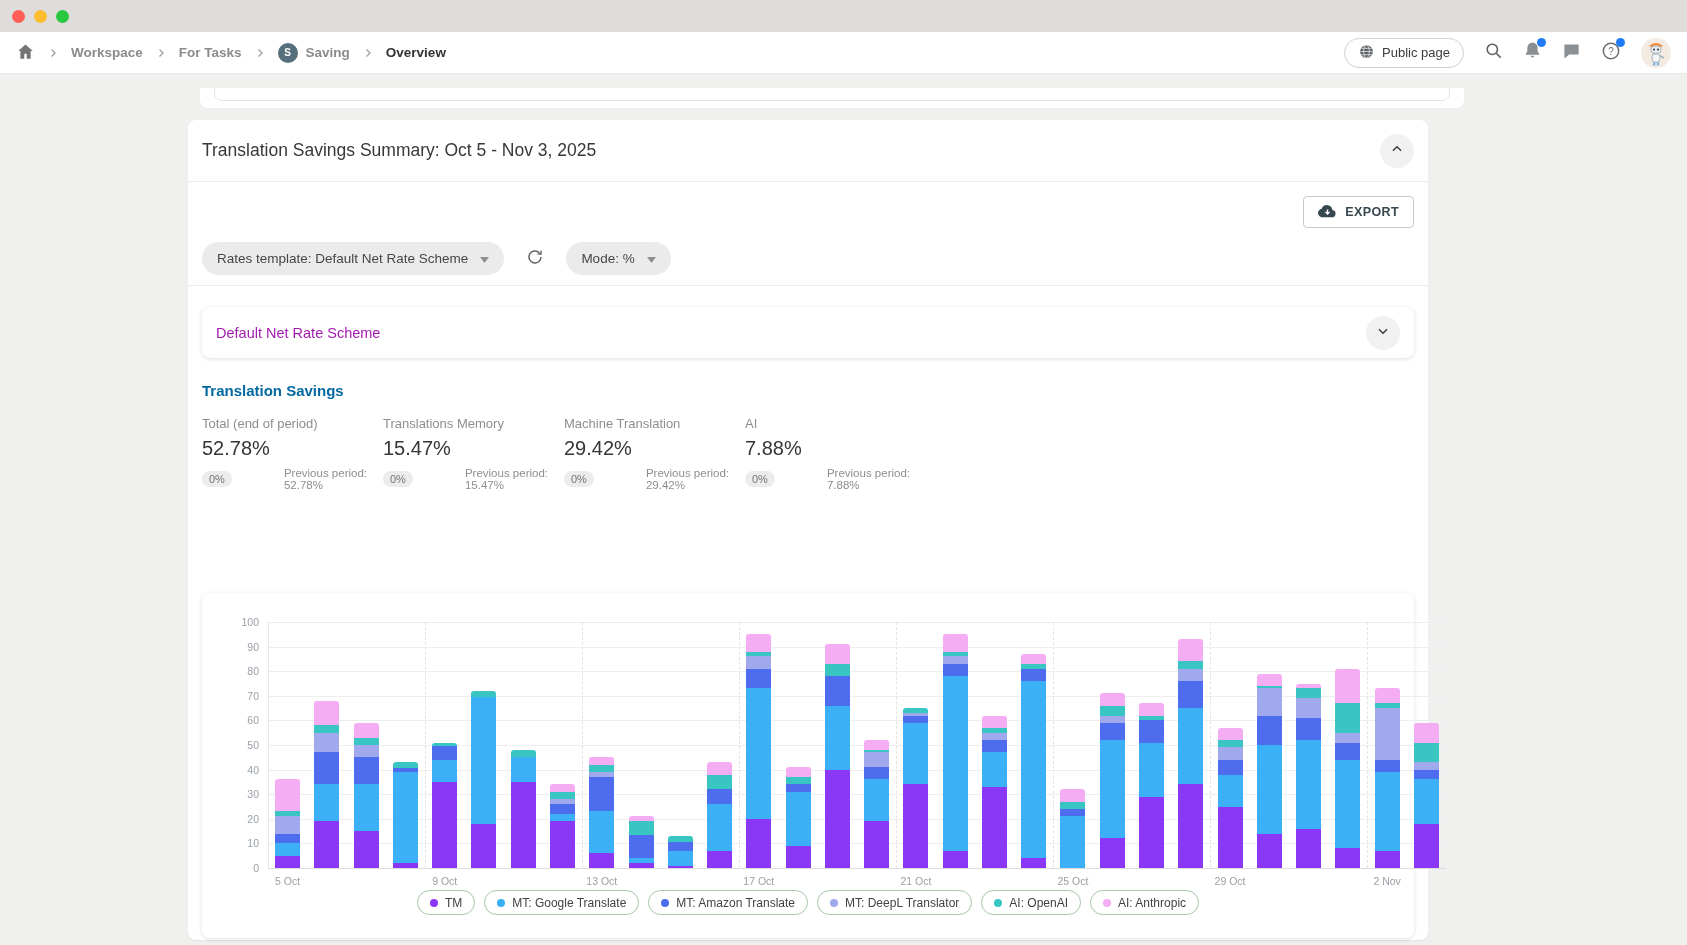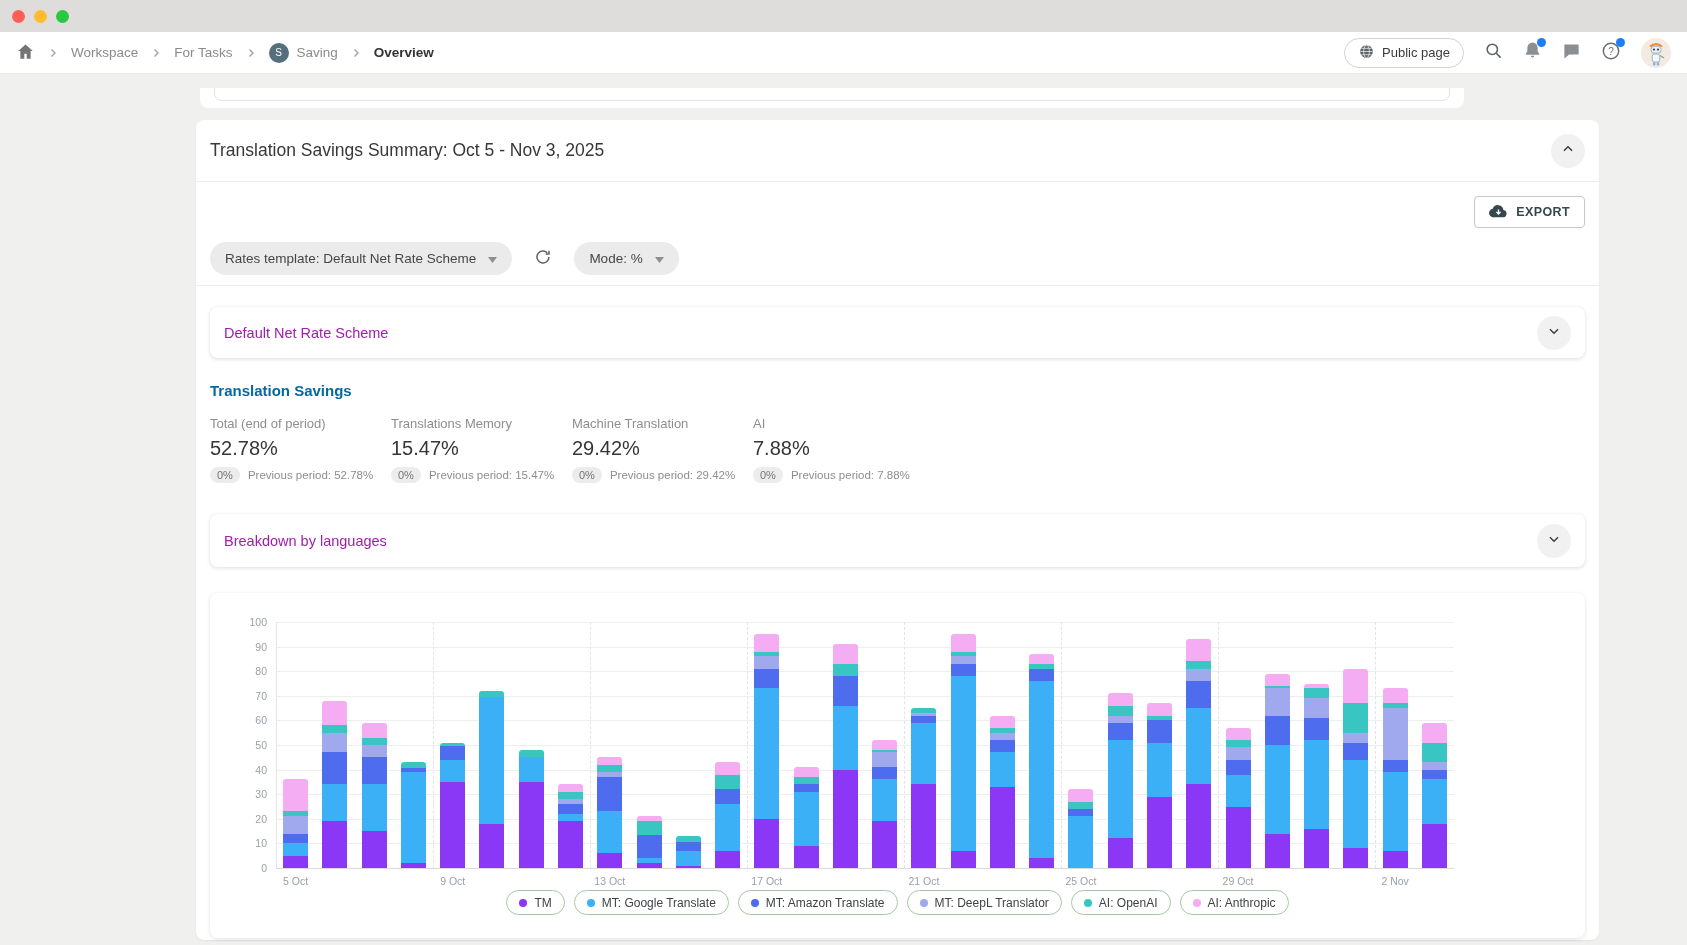--- a/index.html
+++ b/index.html
@@ -10,41 +10,41 @@
   
   .titlebar { position:absolute; top:0; left:0; right:0; height:32px; background:#dedddc; }
   .lights { position:absolute; top:10px; left:12px; display:flex; gap:9px; }
   .light { width:13px; height:13px; border-radius:50%; }
 
   
   .navbar { position:absolute; top:32px; left:0; right:0; height:42px; background:#fff;
             border-bottom:1px solid #e7e7e7; display:flex; align-items:center;
             justify-content:space-between; padding:0 16px; }
   .crumbs { display:flex; align-items:center; gap:12px; font-size:13.5px; color:#8b8b8b; }
-  .crumb { display:flex; align-items:center; gap:8px; cursor:pointer; }
+  .crumb { display:flex; align-items:center; gap:8px; cursor:pointer;font-weight:bold; }
   .crumb.current { color:#333; font-weight:700; }
   .crumb-badge { width:20px; height:20px; border-radius:50%; background:#55707c; color:#fff;
                  font-size:10px; display:flex; align-items:center; justify-content:center; }
   .sep { display:flex; align-items:center; color:#a9a9a9; }
   .nav-right { display:flex; align-items:center; gap:20px; }
   .pill-btn { display:flex; align-items:center; gap:7px; height:30px; padding:0 13px;
               border:1px solid #d2d2d2; border-radius:16px; background:#fff; font-size:13px;
               color:#3c3c3c; cursor:pointer; }
   .icon-btn { position:relative; display:flex; align-items:center; cursor:pointer; }
   .blue-dot { position:absolute; top:-3px; right:-4px; width:9px; height:9px; border-radius:50%;
               background:#1f7cf6; }
   .avatar { width:30px; height:30px; border-radius:50%; background:#f3ebe2; overflow:hidden;
             display:flex; align-items:center; justify-content:center; cursor:pointer; }
 
   
   .partial-card { position:absolute; left:200px; width:1264px; top:88px; height:20px;
                   background:#fff; border-radius:0 0 8px 8px; overflow:hidden; }
   .partial-inner { position:absolute; left:14px; right:14px; top:-22px; height:35px;
                    border:1px solid #e3e3e3; border-radius:8px; }
-  .main-card { position:absolute; left:196px; width:1403px; top:120px; height:820px;
+  .main-card { position:absolute; left:188px; width:1240px; top:120px; height:820px;
                background:#fff; border-radius:8px; box-shadow:0 1px 2px rgba(0,0,0,.06); }
 
   .title-row { position:absolute; top:0; left:0; right:0; height:62px; display:flex;
                align-items:center; justify-content:space-between; padding:0 14px;
                border-bottom:1px solid #ececec; }
   .panel-title { font-size:17.5px; font-weight:500; color:#383838; }
   .round-btn { width:34px; height:34px; border-radius:50%; background:#f1f1f1; border:none;
                display:flex; align-items:center; justify-content:center; cursor:pointer; }
 
   .filters { position:absolute; top:62px; left:0; right:0; height:103px; }
@@ -68,21 +68,21 @@
 
   .savings-heading { position:absolute; left:14px; top:262px; font-size:15px; font-weight:700;
                      color:#0369a1; }
   .stats-row { position:absolute; left:14px; top:296px; display:flex; }
   .stat-col { width:181px; }
   .stat-label { font-size:13px; color:#8e8e8e; }
   .stat-value { font-size:20px; font-weight:500; color:#363636; margin-top:6px; }
   .stat-sub { display:flex; align-items:center; gap:8px; margin-top:7px; }
   .delta-badge { background:#ececec; color:#757575; font-size:11px; padding:2px 7px;
                  border-radius:9px; }
-  .prev-text { font-size:11.5px; color:#8e8e8e; }
+  .prev-text { font-size:11.5px; color:#8e8e8e;margin-left:44px; }
 
   
   .chart-card { position:absolute; left:14px; right:14px; top:473px; height:345px;
                 background:#fff; border-radius:8px; box-shadow:0 1px 4px rgba(0,0,0,.12); }
   .plot { position:absolute; left:66px; top:29px; width:1178px; height:246px; }
   .hgrid { position:absolute; left:0; right:0; height:1px; background:#eeeeee; }
   .hgrid.zero { background:#dcdcdc; }
   .vline { position:absolute; top:0; bottom:0; width:0; border-left:1px dashed #e4e4e4; }
   .vline.axis { border-left:1px solid #e6e6e6; }
   .ytick { position:absolute; right:100%; transform:translateY(-50%); padding-right:9px;
@@ -307,30 +307,20 @@
         <div class="stat-col">
           <div class="stat-label">AI</div>
           <div class="stat-value">7.88%</div>
           <div class="stat-sub">
             <span class="delta-badge">0%</span>
             <span class="prev-text">Previous period: 7.88%</span>
           </div>
         </div>
       </div>
 
-    <div class="sub-card" style="top:394px; height:53px">
-      <span class="label">Breakdown by languages</span>
-      <button class="round-btn">
-        <span>
-          <svg width="14" height="14" viewBox="0 0 24 24" fill="none" stroke="#3c3c3c" stroke-width="2.4">
-              <path d="M5 9l7 7 7-7"></path>
-            </svg>
-        </span>
-      </button>
-    </div>
 
     <div class="chart-card">
       <div class="plot" id="plot">
           <div class="hgrid zero" style="top: 246px;"></div>
           <span class="ytick" style="top: 246px;">0</span>
           <div class="hgrid" style="top: 221.4px;"></div>
           <span class="ytick" style="top: 221.4px;">10</span>
           <div class="hgrid" style="top: 196.8px;"></div>
           <span class="ytick" style="top: 196.8px;">20</span>
           <div class="hgrid" style="top: 172.2px;"></div>

